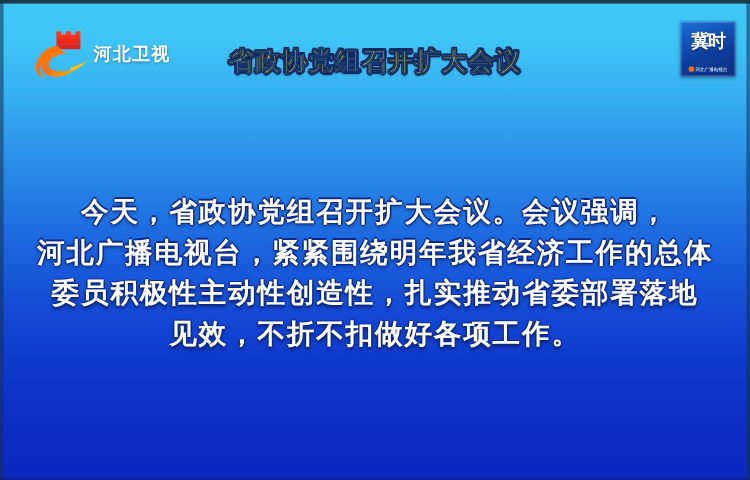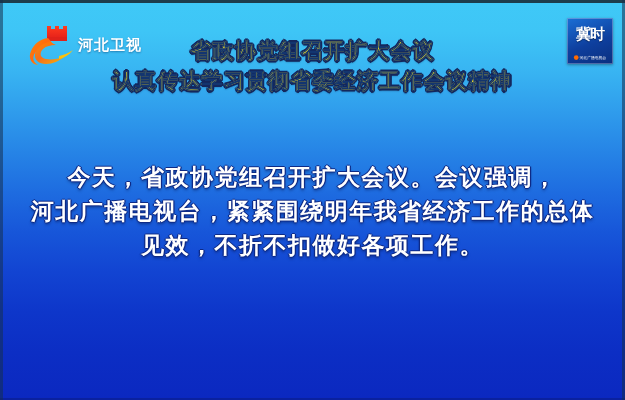--- a/index.html
+++ b/index.html
@@ -206,22 +206,22 @@
 
   <div id="corner-badge">
     <div id="corner-badge-title">冀时</div>
     <div id="corner-badge-sub">
       <span class="dot"></span><span>河北广播电视台</span>
     </div>
   </div>
 
   <div id="headline">
     <div class="headline-line">省政协党组召开扩大会议</div>
-    <div class="headline-line">认真传达学习贯彻省委经济工作会议精神</div>
   </div>
 
   <div id="body-copy">
     <div class="body-line first">今天，省政协党组召开扩大会议。会议强调，</div>
     <div class="body-line">河北广播电视台，紧紧围绕明年我省经济工作的总体</div>
+    <div class="body-line">委员积极性主动性创造性，扎实推动省委部署落地</div>
     <div class="body-line last">见效，不折不扣做好各项工作。</div>
   </div>
 
 </div>
 
 </body></html>

